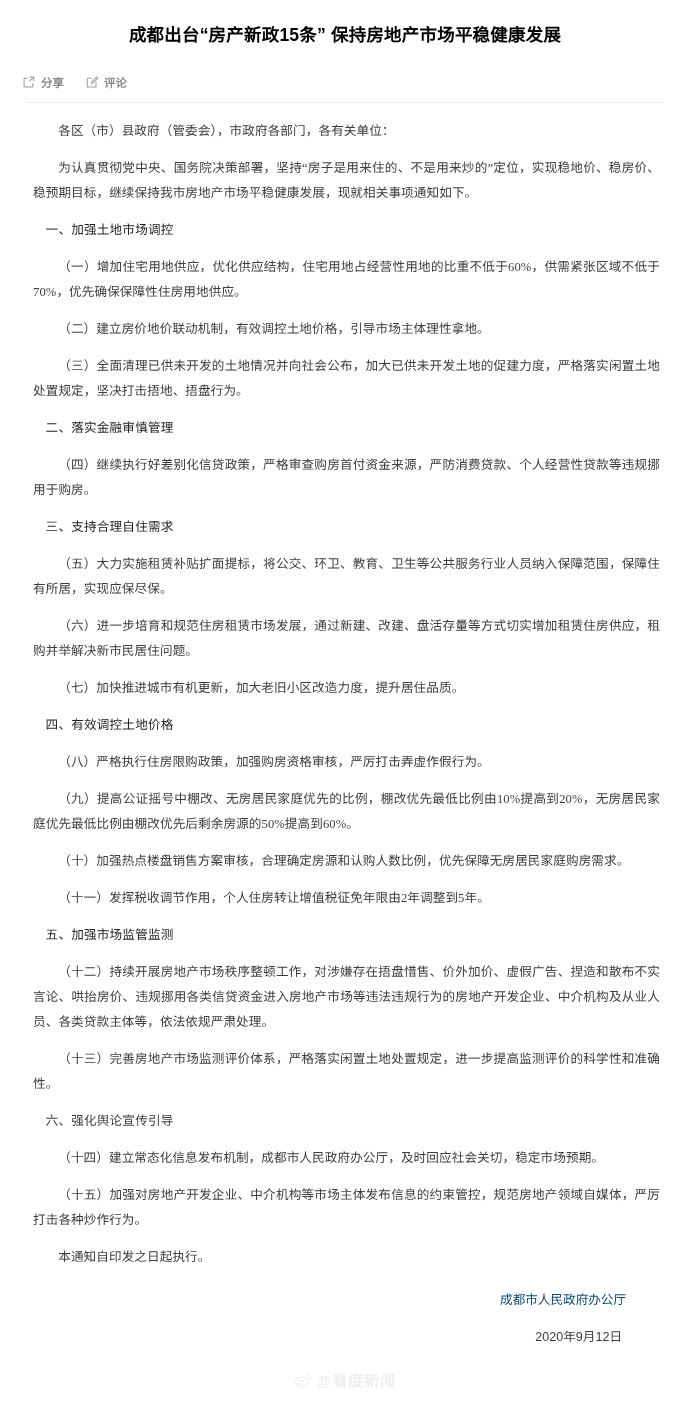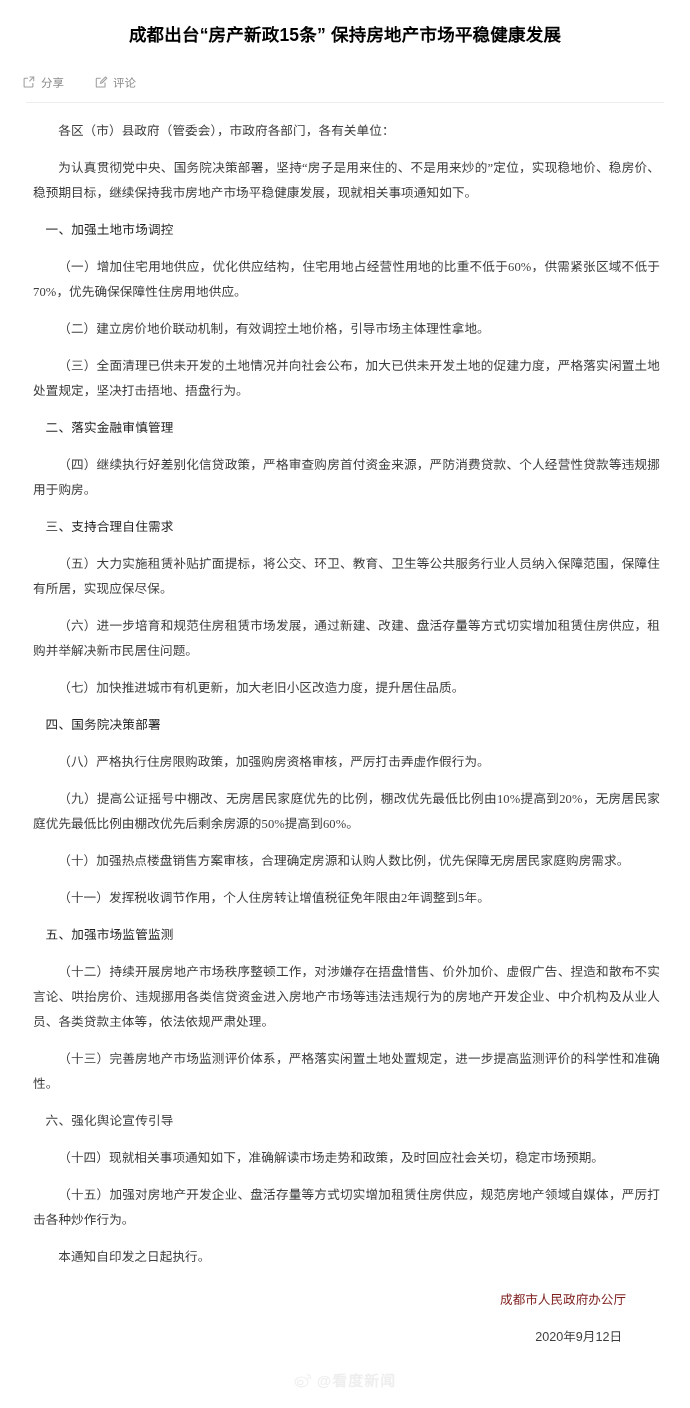--- a/index.html
+++ b/index.html
@@ -53,22 +53,23 @@
   }
   .meta-date {
     font-size: 11.5px;
     color: #8ba7d4;
     margin-left: 14px;
     white-space: nowrap;
   }
   .meta-actions {
     display: flex;
     align-items: flex-end;
-    gap: 30px;
+    gap: 21px;
     flex: 0 0 auto;
+    font-weight: bold;
   }
   .action-btn {
     display: flex;
     align-items: center;
     gap: 5px;
     cursor: pointer;
   }
   .action-btn svg {
     display: block;
   }
@@ -115,21 +116,21 @@
   }
 
   .sign-block {
     margin-top: 18px;
     padding-right: 34px;
     text-align: right;
   }
   .sign-org {
     font-size: 12.6px;
     line-height: 25px;
-    color: #7f1d1d;
+    color: #0c4a6e;
     font-family: Liberation Serif, serif;
   }
   .sign-date {
     font-size: 12.6px;
     line-height: 25px;
     color: #3d3d3d;
     margin-top: 12px;
     padding-right: 4px;
   }
 
@@ -207,31 +208,31 @@
       <div class="heading">一、加强土地市场调控</div>
       <p class="para">（一）增加住宅用地供应，优化供应结构，住宅用地占经营性用地的比重不低于60%，供需紧张区域不低于70%，优先确保保障性住房用地供应。</p>
       <p class="para">（二）建立房价地价联动机制，有效调控土地价格，引导市场主体理性拿地。</p>
       <p class="para">（三）全面清理已供未开发的土地情况并向社会公布，加大已供未开发土地的促建力度，严格落实闲置土地处置规定，坚决打击捂地、捂盘行为。</p>
       <div class="heading">二、落实金融审慎管理</div>
       <p class="para">（四）继续执行好差别化信贷政策，严格审查购房首付资金来源，严防消费贷款、个人经营性贷款等违规挪用于购房。</p>
       <div class="heading">三、支持合理自住需求</div>
       <p class="para">（五）大力实施租赁补贴扩面提标，将公交、环卫、教育、卫生等公共服务行业人员纳入保障范围，保障住有所居，实现应保尽保。</p>
       <p class="para">（六）进一步培育和规范住房租赁市场发展，通过新建、改建、盘活存量等方式切实增加租赁住房供应，租购并举解决新市民居住问题。</p>
       <p class="para">（七）加快推进城市有机更新，加大老旧小区改造力度，提升居住品质。</p>
-      <div class="heading">四、国务院决策部署</div>
+      <div class="heading">四、有效调控土地价格</div>
       <p class="para">（八）严格执行住房限购政策，加强购房资格审核，严厉打击弄虚作假行为。</p>
       <p class="para">（九）提高公证摇号中棚改、无房居民家庭优先的比例，棚改优先最低比例由10%提高到20%，无房居民家庭优先最低比例由棚改优先后剩余房源的50%提高到60%。</p>
       <p class="para">（十）加强热点楼盘销售方案审核，合理确定房源和认购人数比例，优先保障无房居民家庭购房需求。</p>
       <p class="para">（十一）发挥税收调节作用，个人住房转让增值税征免年限由2年调整到5年。</p>
       <div class="heading">五、加强市场监管监测</div>
       <p class="para">（十二）持续开展房地产市场秩序整顿工作，对涉嫌存在捂盘惜售、价外加价、虚假广告、捏造和散布不实言论、哄抬房价、违规挪用各类信贷资金进入房地产市场等违法违规行为的房地产开发企业、中介机构及从业人员、各类贷款主体等，依法依规严肃处理。</p>
       <p class="para">（十三）完善房地产市场监测评价体系，严格落实闲置土地处置规定，进一步提高监测评价的科学性和准确性。</p>
       <div class="heading plain">六、强化舆论宣传引导</div>
-      <p class="para">（十四）现就相关事项通知如下，准确解读市场走势和政策，及时回应社会关切，稳定市场预期。</p>
-      <p class="para">（十五）加强对房地产开发企业、盘活存量等方式切实增加租赁住房供应，规范房地产领域自媒体，严厉打击各种炒作行为。</p>
+      <p class="para">（十四）建立常态化信息发布机制，成都市人民政府办公厅，及时回应社会关切，稳定市场预期。</p>
+      <p class="para">（十五）加强对房地产开发企业、中介机构等市场主体发布信息的约束管控，规范房地产领域自媒体，严厉打击各种炒作行为。</p>
     </div>
 
   <p class="para">本通知自印发之日起执行。</p>
 
   <div class="sign-block">
     <div class="sign-org">成都市人民政府办公厅</div>
     <div class="sign-date">2020年9月12日</div>
   </div>
 </div>
 

